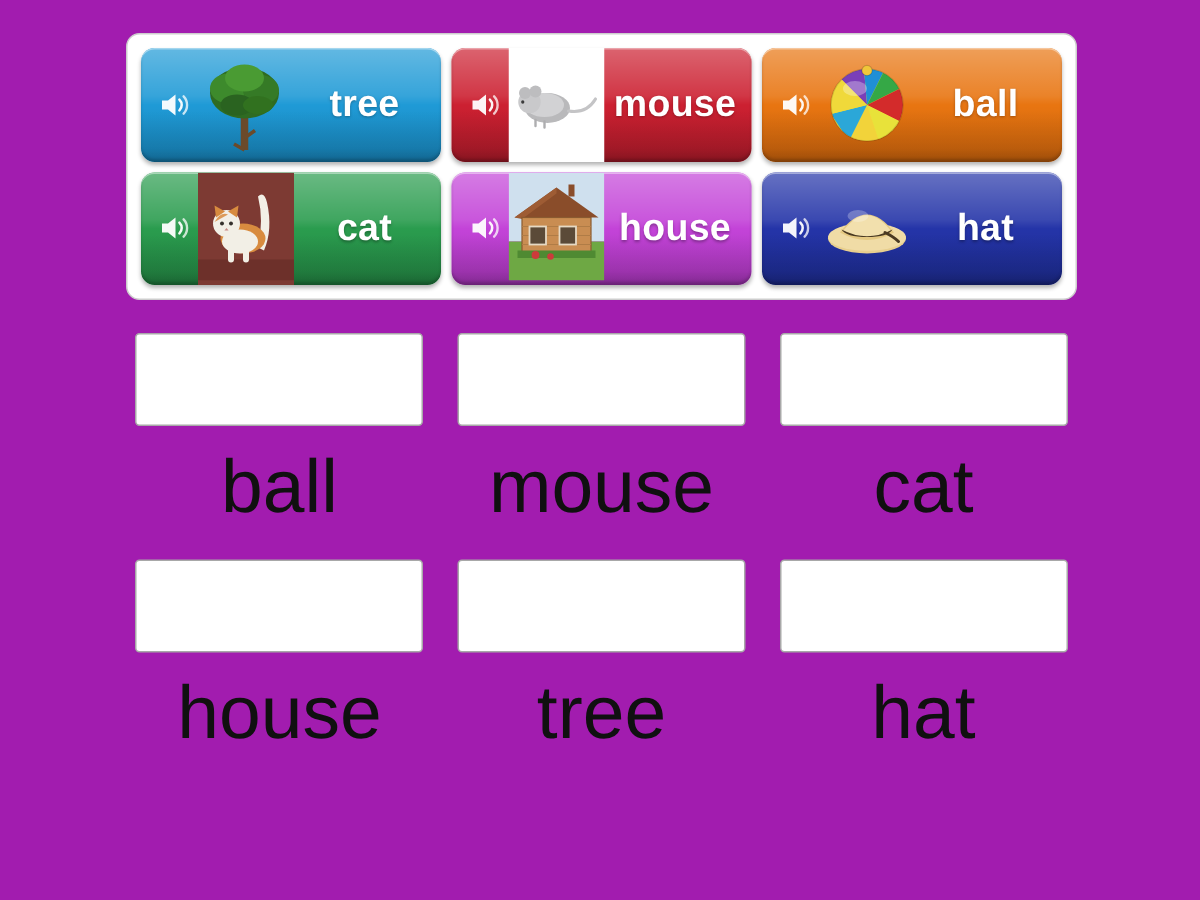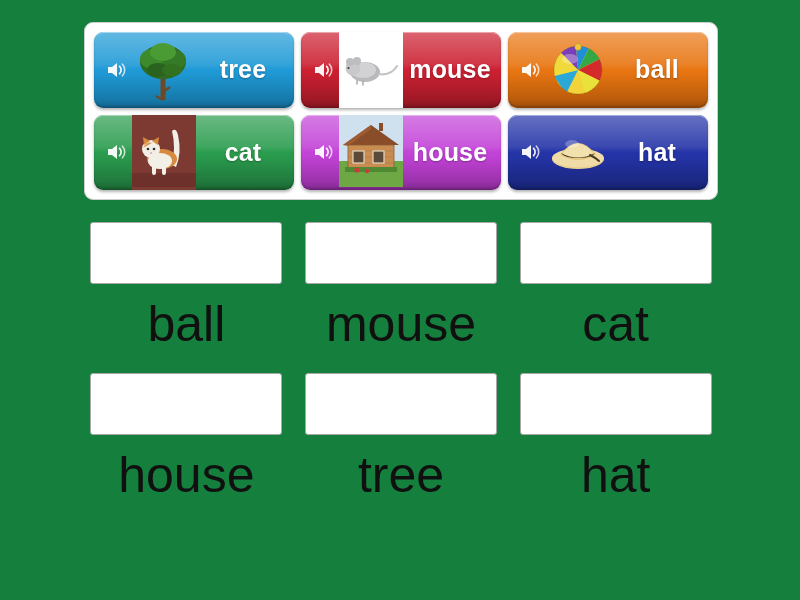--- a/index.html
+++ b/index.html
@@ -9,21 +9,21 @@
     height: 600px;
     background: #ffffff;
     font-family: "Liberation Sans", sans-serif;
     overflow: hidden;
   }
 
   #app {
     position: relative;
     width: 800px;
     height: 600px;
-    background: #15803d;
+    background: #a21caf;
   }
 
   
   .word-bank {
     position: absolute;
     left: 84px;
     top: 22px;
     width: 634px;
     height: 178px;
     background: #ffffff;

